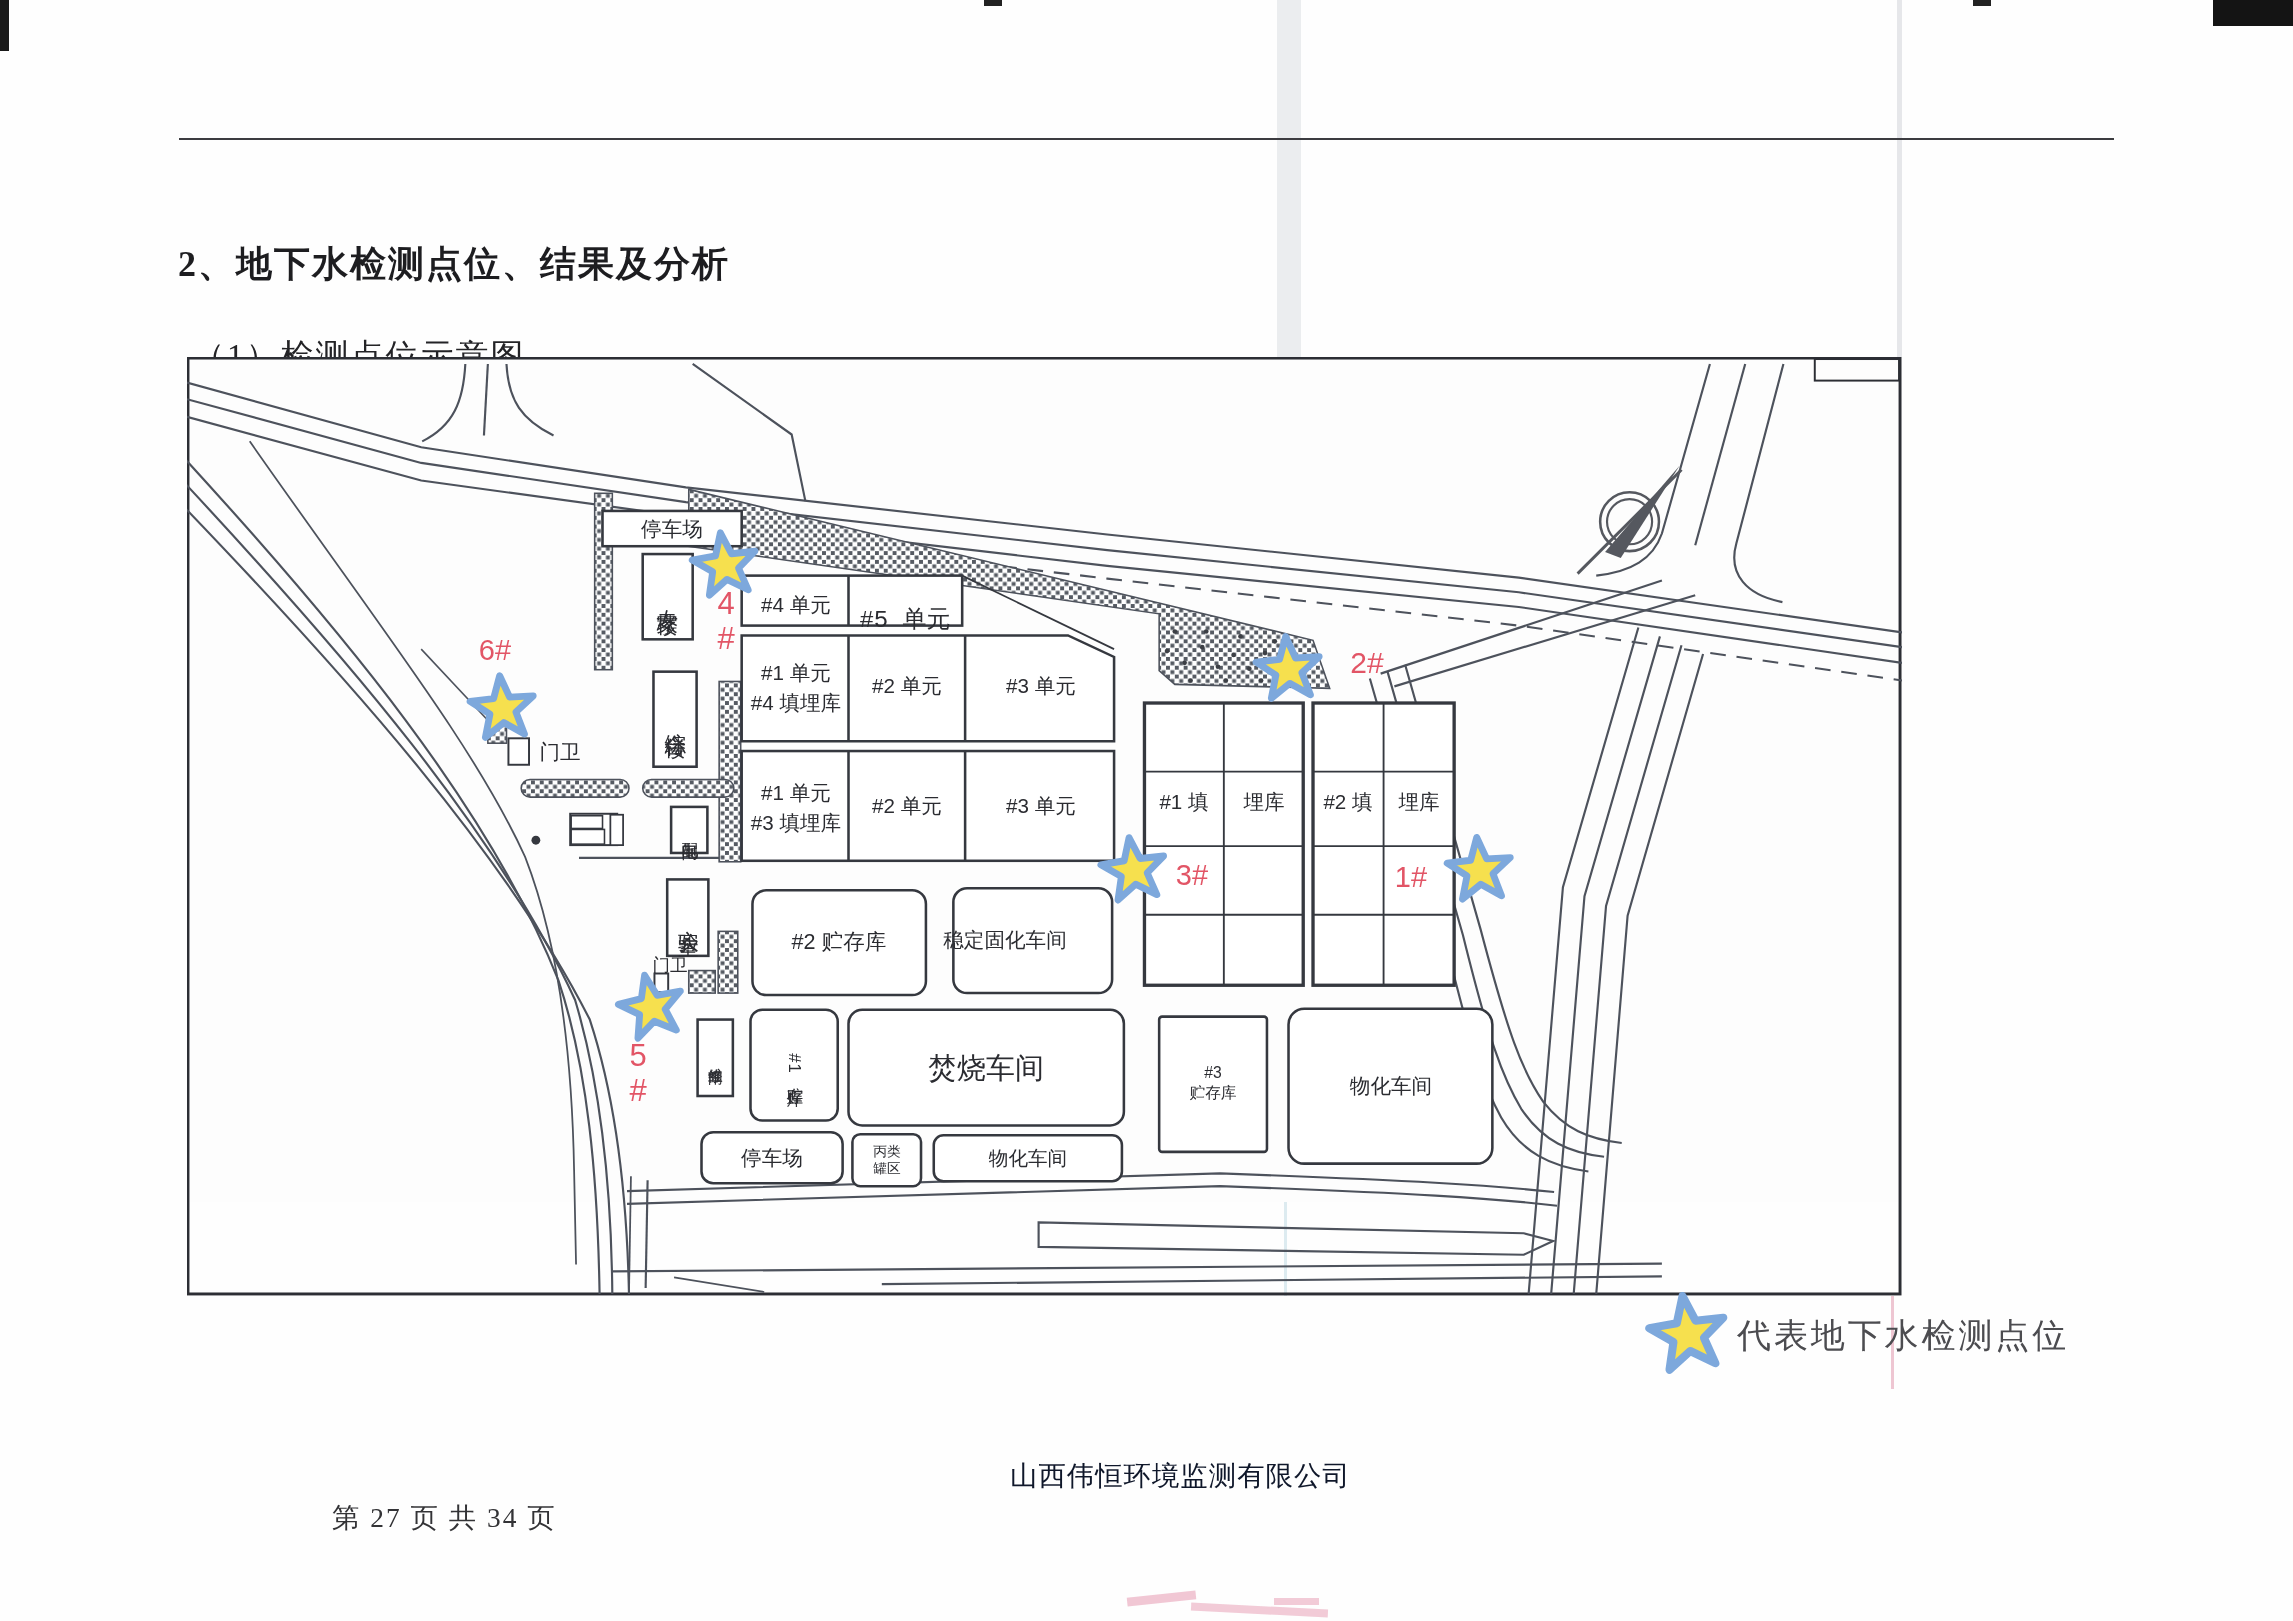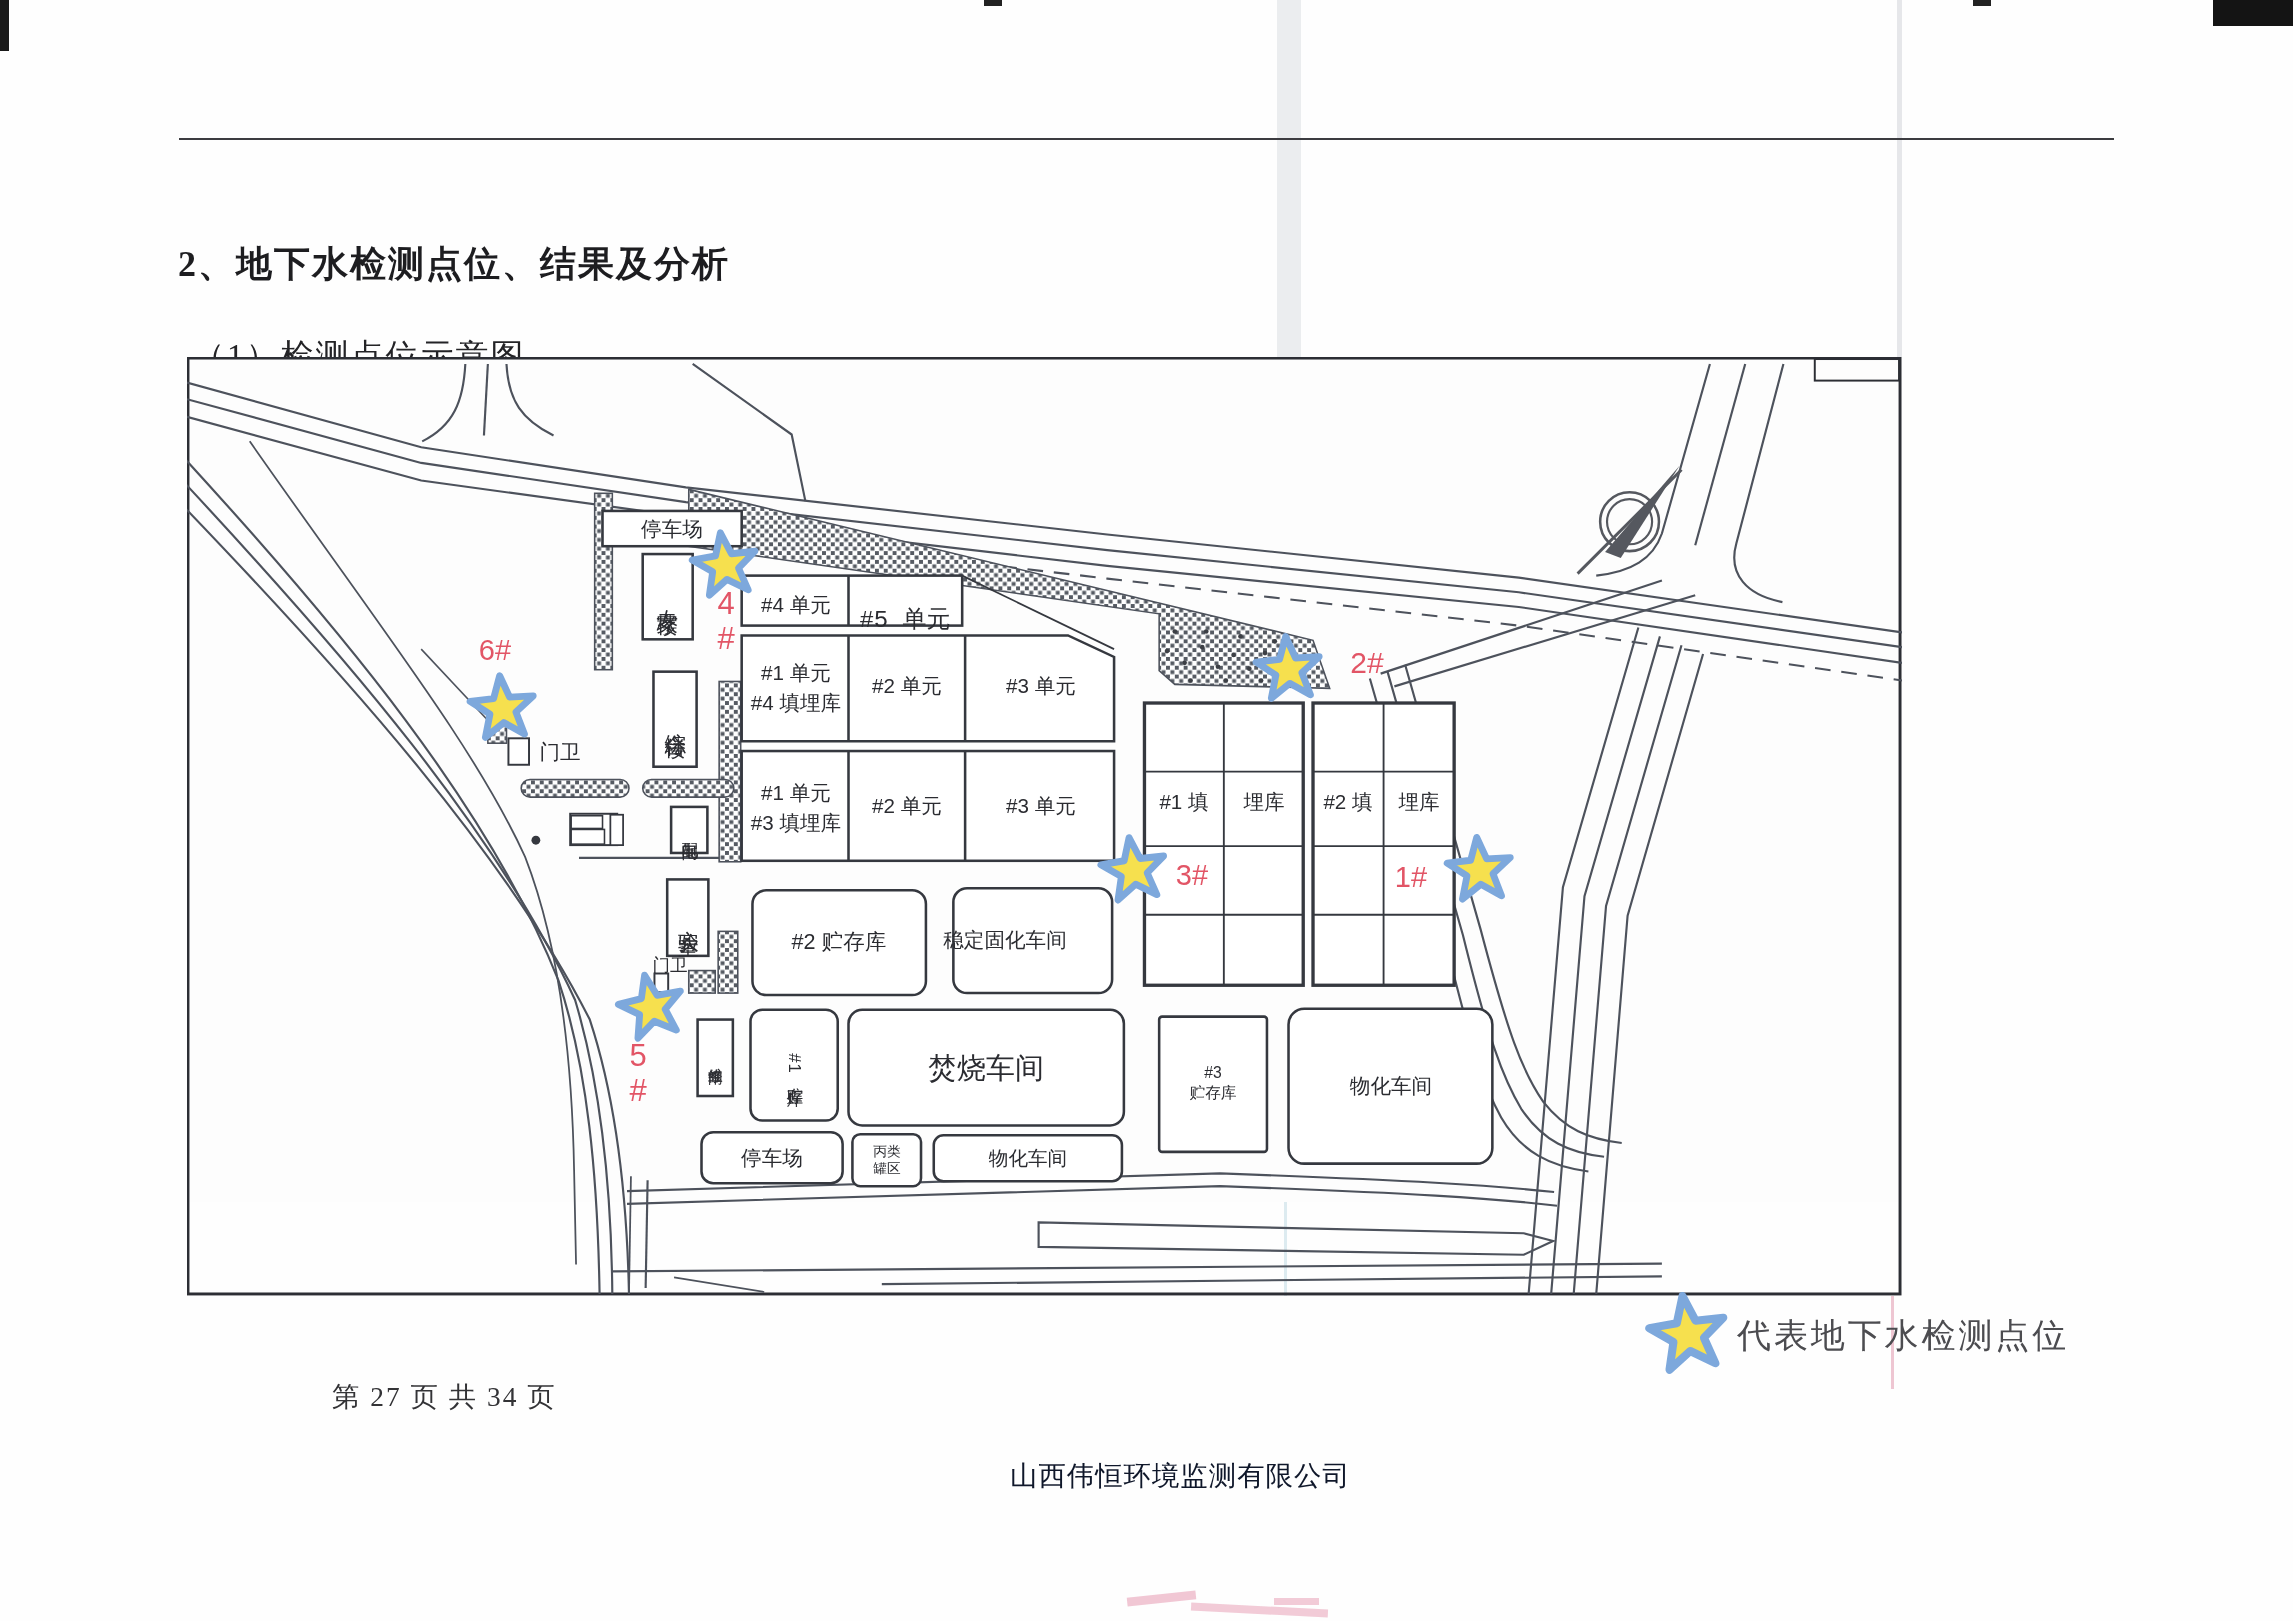--- a/index.html
+++ b/index.html
@@ -14,21 +14,21 @@
   .sec-sub{position:absolute;top:306px;left:192px;font-size:33px;letter-spacing:2px;color:#232326;margin-top:28px;}
   #map{position:absolute;left:187px;top:357px;width:1715px;height:845px;background:#fdfdfd;}
   #map svg{position:absolute;left:0;top:0;}
   .lbl{position:absolute;transform:translate(-50%,-50%);white-space:pre-line;text-align:center;
        font-family:"Liberation Sans", sans-serif;color:#2b2c31;line-height:1.45;}
   .vert{writing-mode:vertical-rl;letter-spacing:2.9px;line-height:1;}
   .pt{position:absolute;transform:translate(-50%,-50%);white-space:pre-line;text-align:center;
       font-family:"Liberation Sans", sans-serif;color:#e25566;line-height:1.12;}
   .legend-text{position:absolute;left:1737px;top:1313px;font-size:34px;letter-spacing:2.9px;
                color:#4c4c50;font-family:"Liberation Sans", sans-serif;}
-  .foot-left{position:absolute;left:332px;top:1379px;font-size:27.4px;letter-spacing:2px;color:#333336;}
+  .foot-left{position:absolute;left:332px;top:1500px;font-size:27.4px;letter-spacing:2px;color:#333336;}
   .foot-center{position:absolute;left:1010px;top:1458px;font-size:27.4px;letter-spacing:1px;color:#0f172a;}
 </style>
 </head>
 <body>
 
 <div class="page">
 
   <div class="artifact" style="left:1277px;top:0;width:23.5px;height:359px;background:#ebedef;"></div>
   <div class="artifact" style="left:1897px;top:0;width:4.9px;height:359px;background:#e6e7ea;"></div>
   <div class="artifact" style="left:1284px;top:359px;width:2.9px;height:937px;background:#cfe3ea;opacity:.7;"></div>

